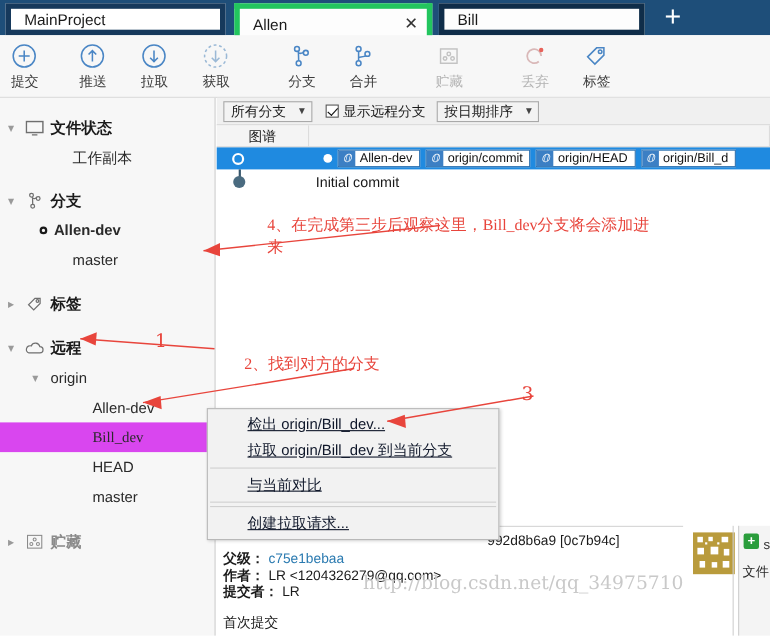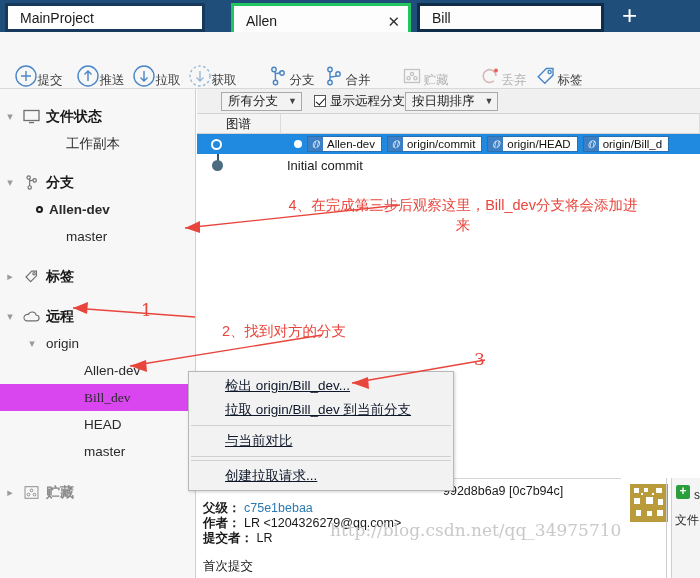--- a/index.html
+++ b/index.html
@@ -20,33 +20,33 @@
   .tabbar {
     position: absolute; left: 0; top: 0;
     width: 700px; height: 32px;
     background: #1e4e79;
     display: flex; align-items: flex-start;
   }
   .tab {
     height: 29px;
     margin-top: 3px;
     background: #fdfdfd;
-    border: 3px solid #22c55e;
+    border: 5px solid #22c55e;
     display: flex; align-items: center;
     position: relative;
     font-size: 14px;
     color: #1a1a1a;
   }
   .tab .tab-label {
     padding-left: 12px;
     white-space: nowrap;
     overflow: hidden;
   }
   .tab.project  { width: 200px; margin-left: 5px; background:#ffffff; border-color:#16395c;}
-  .tab.allen    { width: 180px; margin-left: 26px; background:#fdfdfd; height: 32px; margin-top:3px; border-bottom:none;}
+  .tab.allen    { width: 180px; margin-left: 8px; background:#fdfdfd; height: 32px; margin-top:3px; border-bottom:none;}
   .tab.bill     { width: 187px; margin-left: 6px; background:#fdfdfd; border-color:#0f2d49;}
   .tab-close {
     position: absolute; right: 8px; top: 50%;
     transform: translateY(-50%);
     font-size: 15px; color: #333; line-height: 1;
     cursor: pointer;
   }
   .tab-add {
     color: #ffffff;
     font-size: 26px;
@@ -62,22 +62,22 @@
   .toolbar {
     position: absolute; left: 0; top: 32px;
     width: 700px; height: 57px;
     background: #f7f7f7;
     border-bottom: 1px solid #d9d9d9;
     display: flex; align-items: center;
   }
   .tool {
     width: 56px;
     height: 57px;
-    display: flex; flex-direction: row;
-    align-items: flex-end; justify-content: center;
+    display: flex; flex-direction: column;
+    align-items: flex-start; justify-content: center;
     cursor: pointer;
   }
   .tool .ic { height: 26px; display: flex; align-items: center; justify-content:center;}
   .tool .tl {
     font-size: 12.5px;
     color: #3c3c3c;
     margin-top: 2px;
   }
   .tool.disabled .tl { color: #b3b3b3; }
   .tool.gap { margin-left: 22px; }
@@ -120,21 +120,21 @@
   .main {
     position: absolute; left: 197px; top: 89px;
     width: 503px; height: 489px;
     background: #ffffff;
   }
   .filterbar {
     height: 25px;
     background: #f0f0f0;
     border-bottom: 1px solid #d4d4d4;
     display: flex; align-items: center;
-    padding-left: 24px;
+    padding-left: 6px;
     font-size: 12.5px;
     color: #1a1a1a;
   }
   .combo {
     height: 19px;
     border: 1px solid #a9a9a9;
     background: #f3f3f3;
     display: flex; align-items: center;
     padding: 0 4px 0 6px;
     cursor: pointer;
@@ -225,26 +225,25 @@
     left: 15px; top: 6px;
     width: 11px; height: 11px; border-radius: 50%;
     background: #4a6b80;
   }
   .commitmsg { margin-left: 90px; }
 
   
   .anno {
     position: absolute;
     color: #e8453c;
-    font-family: Liberation Sans, sans-serif;
+    font-family: Liberation Serif, serif;
     font-size: 14.5px;
     line-height: 20px;
     white-space: pre-wrap;
     pointer-events: none;
-    text-align: center;
   }
   .annonum {
     position: absolute;
     color: #e8453c;
     font-family: "DejaVu Serif", "Liberation Serif", serif;
     font-size: 17px;
     pointer-events: none;
   }
   svg.arrows {
     position: absolute; left: 0; top: 0;
@@ -562,21 +561,21 @@
 
     <div class="filterbar">
       <div class="combo">
         <span class="cv">所有分支</span>
         <span class="cc">▼</span>
       </div>
       <div class="chk">
         <span class="box"></span>
         <span>显示远程分支</span>
       </div>
-      <div class="combo" style="">
+      <div class="combo" style="margin-left:10px">
         <span class="cv">按日期排序</span>
         <span class="cc">▼</span>
       </div>
     </div>
 
     <div class="colhdr">
       <div class="c1">图谱</div>
       <div class="c2"></div>
     </div>
 

